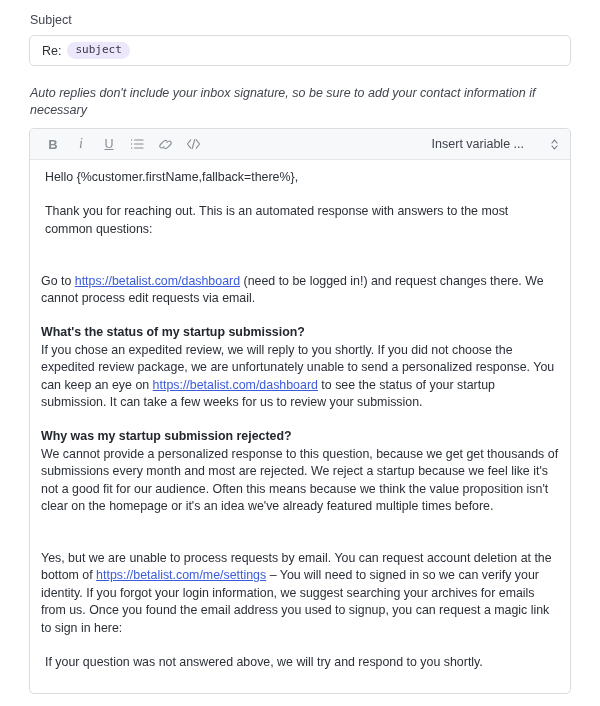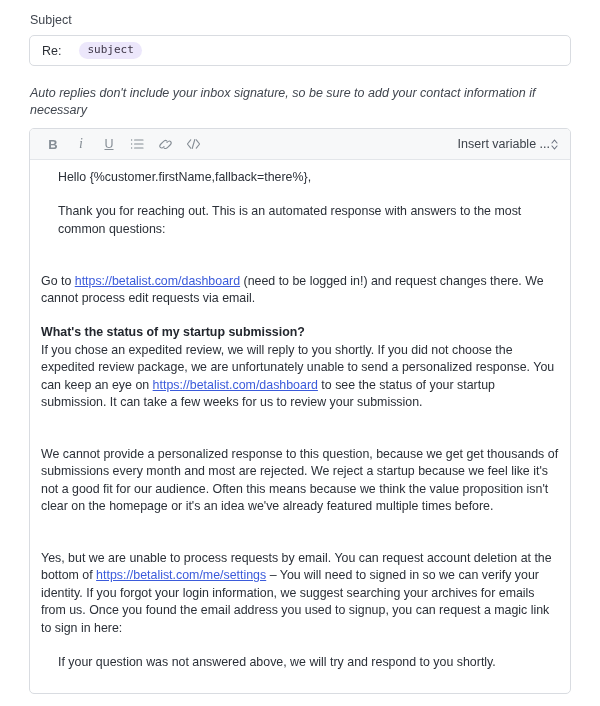--- a/index.html
+++ b/index.html
@@ -38,21 +38,21 @@
     border-radius: 5px;
     background: #ffffff;
     display: flex;
     align-items: center;
     padding: 0 12px;
     margin-bottom: 19px;
   }
   .subject-prefix {
     font-size: 12.5px;
     color: #2b2f36;
-    margin-right: 18px;
+    margin-right: 6px;
     text-align: center;
   }
   .subject-chip {
     display: inline-block;
     background: #ece7fb;
     color: #3c3546;
     border-radius: 9px;
     padding: 2px 8px 3px 8px;
     font-family: "DejaVu Sans Mono", monospace;
     font-size: 11px;
@@ -94,20 +94,21 @@
     font-size: 12.5px;
     line-height: 1;
   }
   .tb-btn.bold { font-weight: bold; font-size: 13px; color: #868e96; }
   .tb-btn.italic { font-style: italic; font-family: "Liberation Serif", serif; font-size: 14px; color: #868e96; }
   .tb-btn.underline { text-decoration: underline; font-size: 12.5px; color: #868e96; }
   .tb-btn svg { display: block; }
   .variable-select {
     display: flex;
     align-items: center;
+    gap: 26px;
     font-size: 12.5px;
     color: #3d434b;
     cursor: pointer;
     padding-right: 2px;
   }
   .chev {
     display: inline-flex;
     flex-direction: column;
     line-height: 5px;
     color: #6b7280;
@@ -116,21 +117,21 @@
   
   .body-area {
     padding: 9px 11px 10px 11px;
     font-size: 12.4px;
     line-height: 17.4px;
     color: #2b3038;
     height: 534px;
     overflow: hidden;
   }
   .body-area p {
-    margin: 0 0 17px 17px;
+    margin: 0 0 17px 4px;
   }
   .body-area .qa { margin-bottom: 17px; }
   .body-area .qa strong { font-weight: bold; color: #23272e; }
   a.link {
     color: #3b5bdb;
     text-decoration: underline;
   }
   .indent-link { padding-left: 8px; display: inline-block; }
 </style>
 </head>
@@ -206,21 +207,21 @@
         <br>
         <span>Go to </span><a class="link" href="#">https://betalist.com/dashboard</a><span> (need to be logged in!) and request changes there. We cannot process edit requests via email.</span>
       </div>
 
       <div class="qa">
         <strong>What's the status of my startup submission?</strong><br>
         <span>If you chose an expedited review, we will reply to you shortly. If you did not choose the expedited review package, we are unfortunately unable to send a personalized response. You can keep an eye on </span><a class="link" href="#">https://betalist.com/dashboard</a><span> to see the status of your startup submission. It can take a few weeks for us to review your submission.</span>
       </div>
 
       <div class="qa">
-        <br>
+        <strong>Why was my startup submission rejected?</strong><br>
         <span>We cannot provide a personalized response to this question, because we get get thousands of submissions every month and most are rejected. We reject a startup because we feel like it's not a good fit for our audience. Often this means because we think the value proposition isn't clear on the homepage or it's an idea we've already featured multiple times before.</span>
       </div>
 
       <div class="qa">
         <br>
         <span>Yes, but we are unable to process requests by email. You can request account deletion at the bottom of </span><a class="link" href="#">https://betalist.com/me/settings</a><span> – You will need to signed in so we can verify your identity. If you forgot your login information, we suggest searching your archives for emails from us. Once you found the email address you used to signup, you can request a magic link to sign in here:</span><br>
       </div>
 
       <p>If your question was not answered above, we will try and respond to you shortly.</p>
 

